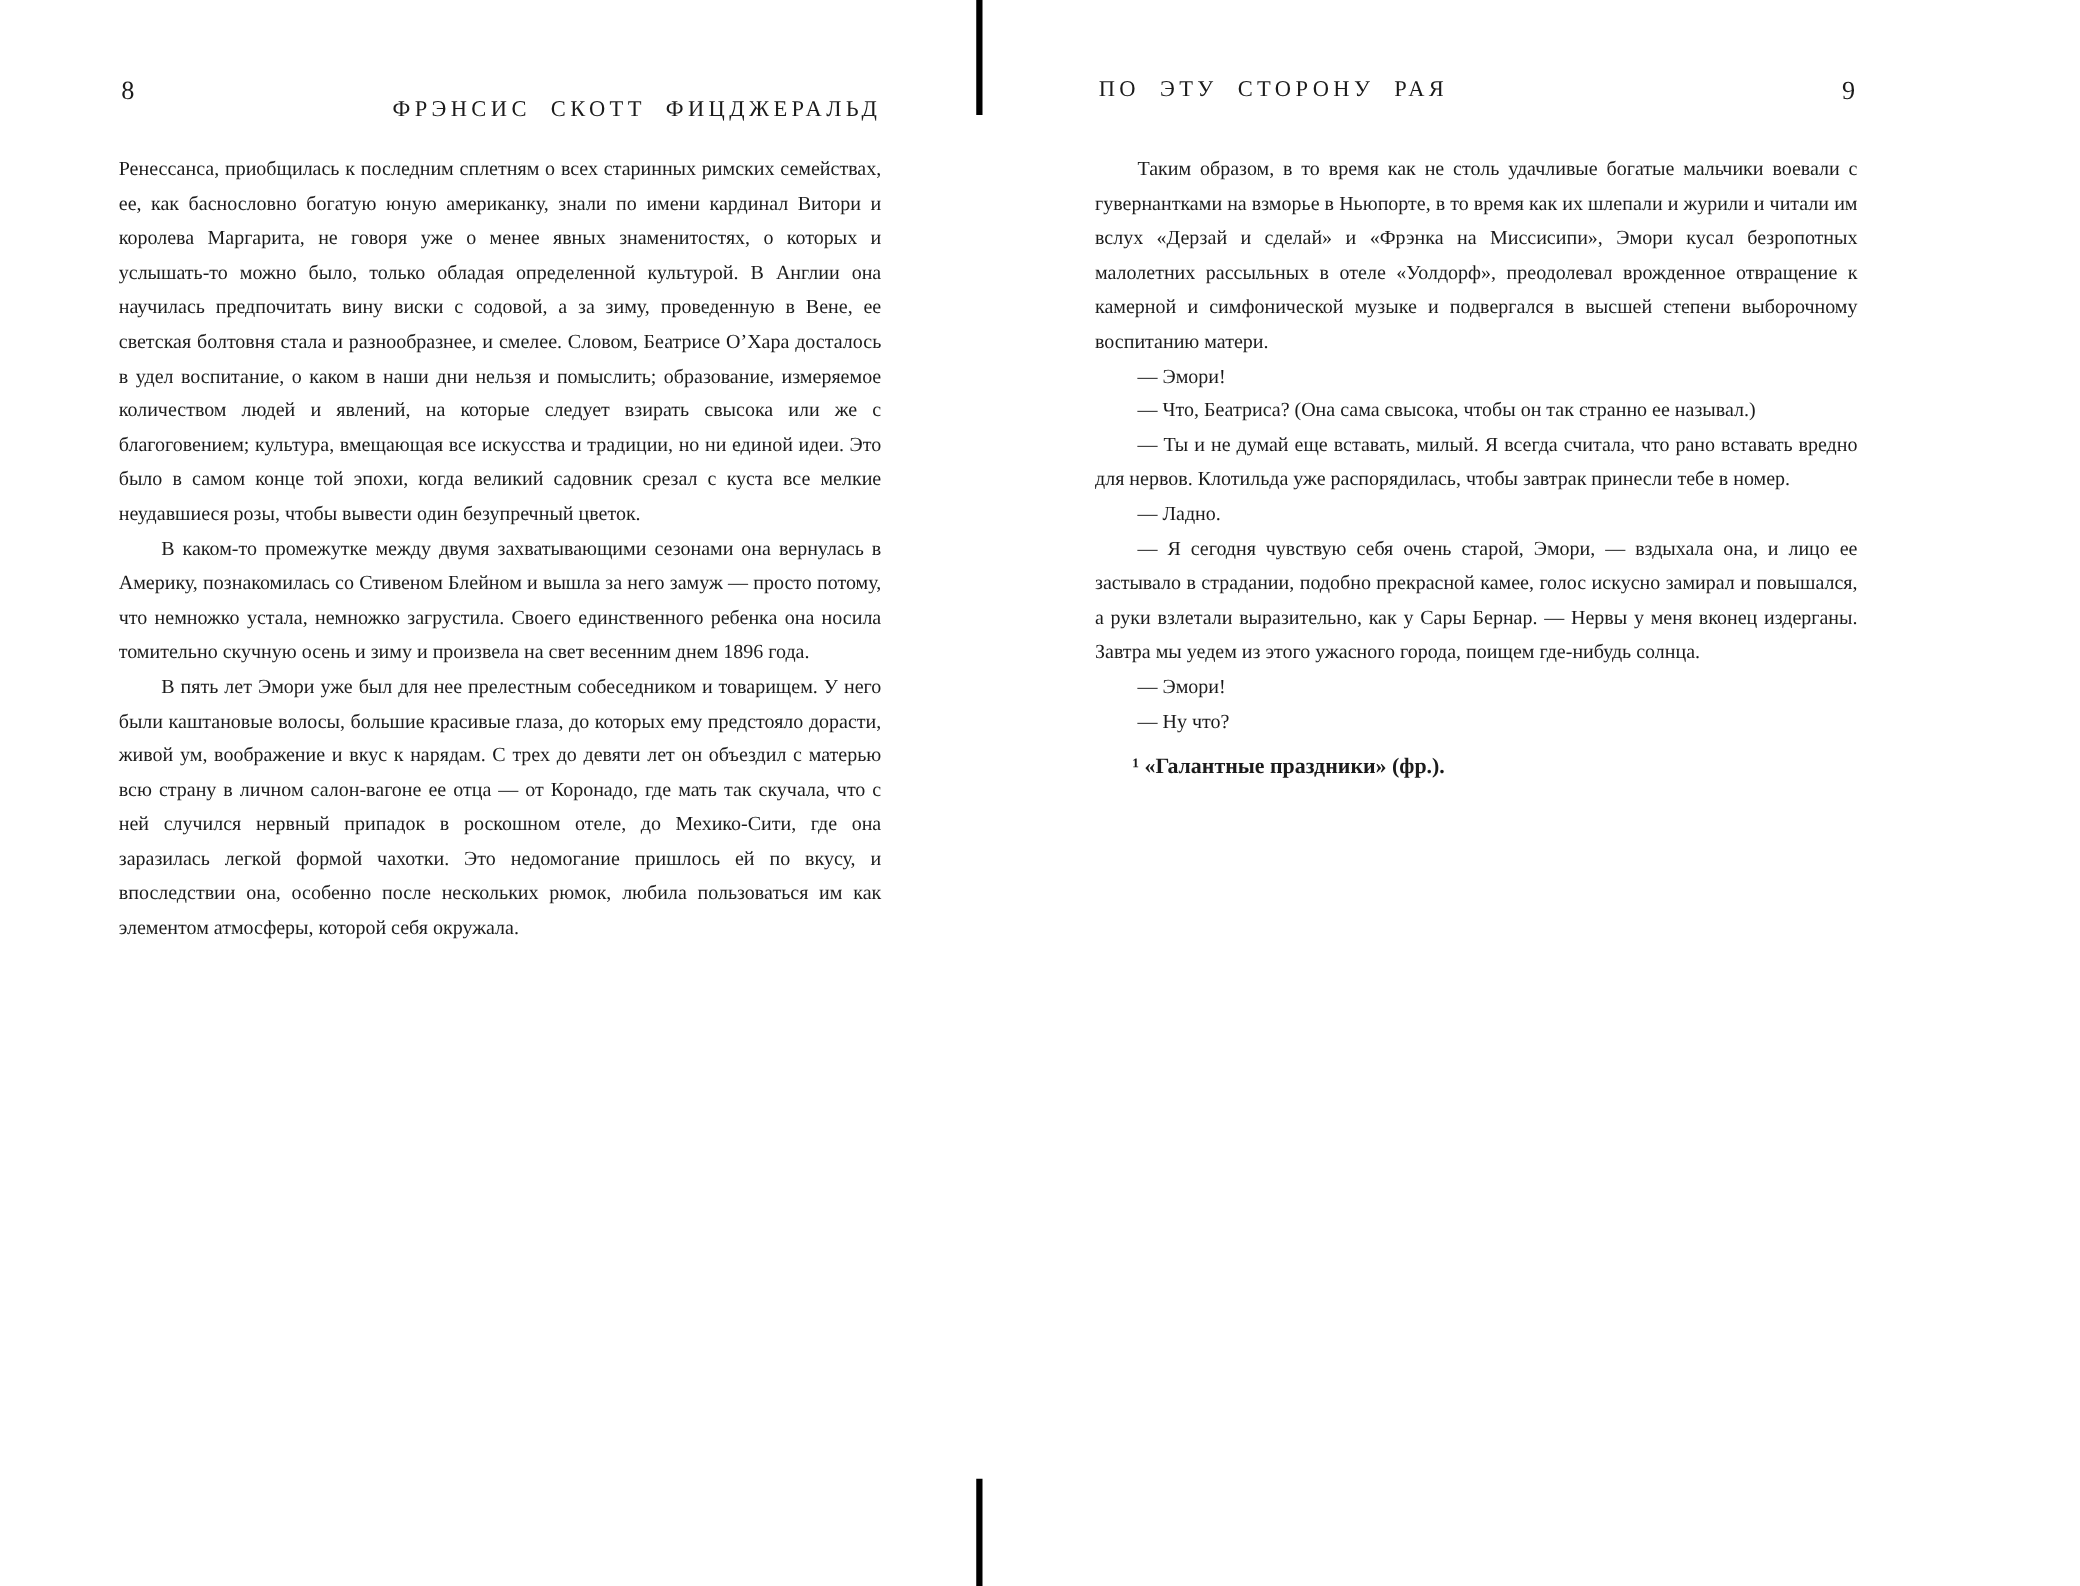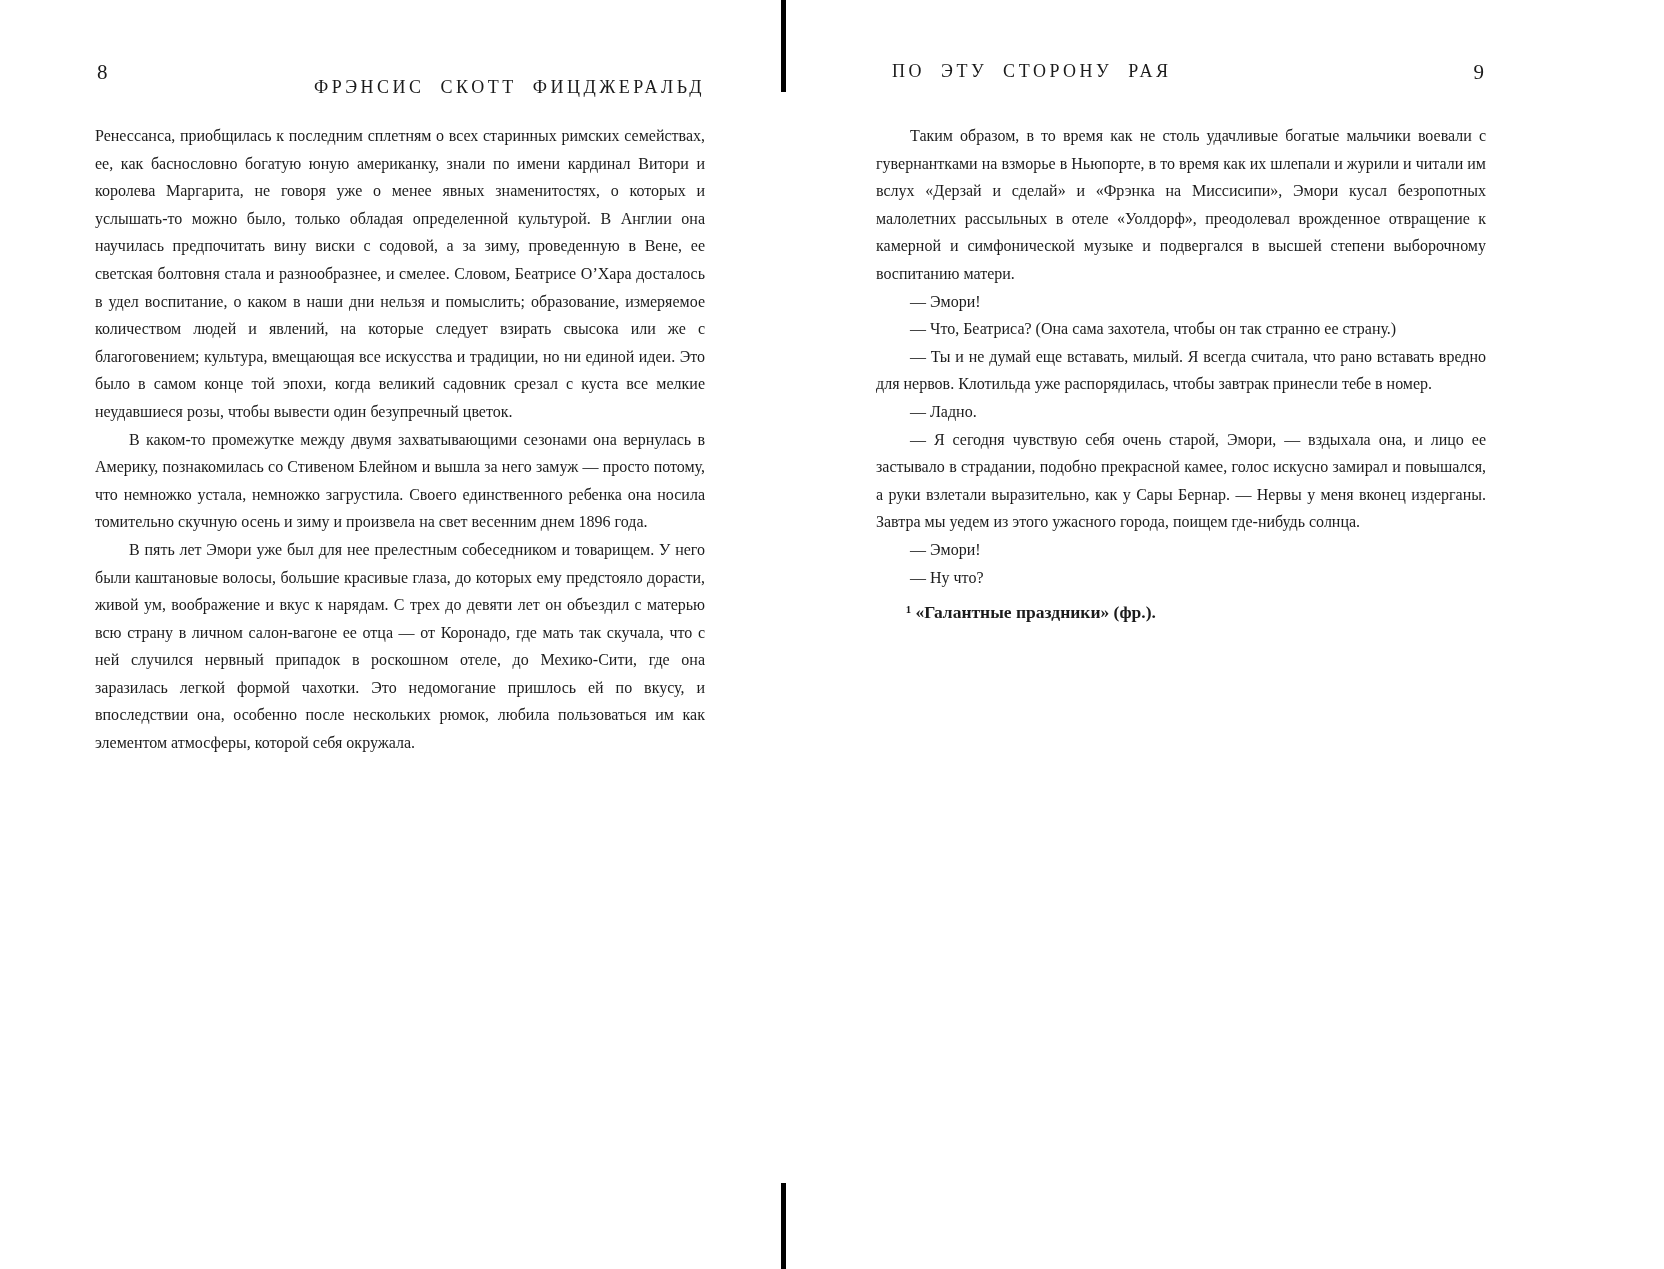--- a/index.html
+++ b/index.html
@@ -43,21 +43,21 @@
   .page-num-right { right: 2px; }
   .running-title {
     position: absolute;
     top: 3px;
     font-size: 18px;
     letter-spacing: 3.5px;
     word-spacing: 8px;
     white-space: nowrap;
   }
   .running-title-left  { right: 0; margin-top: 16px; }   
-  .running-title-right { left: 16px; }
+  .running-title-right { left: 3px; }
 
   .pg-body {
     font-size: 16px;
     line-height: 27.6px;
     text-align: justify;
     hyphens: auto;
     -webkit-hyphens: auto;
   }
   p.para { margin: 0; padding: 0; }
   p.para.indent { text-indent: 34px; }
@@ -92,21 +92,21 @@
   </div>
 
   <div class="page page-right">
     <div class="pg-header">
       <span class="running-title running-title-right">ПО ЭТУ СТОРОНУ РАЯ</span>
       <span class="page-num page-num-right">9</span>
     </div>
     <div class="pg-body" lang="ru">
         <p class="para indent">Таким образом, в то время как не столь удачливые богатые мальчики воевали с гувернантками на взморье в Ньюпорте, в то время как их шлепали и журили и читали им вслух «Дерзай и сделай» и «Фрэнка на Миссисипи», Эмори кусал безропотных малолетних рассыльных в отеле «Уолдорф», преодолевал врожденное отвращение к камерной и симфонической музыке и подвергался в высшей степени выборочному воспитанию матери.</p>
         <p class="para indent">— Эмори!</p>
-        <p class="para indent">— Что, Беатриса? (Она сама захотела, чтобы он так странно ее страну.)</p>
+        <p class="para indent">— Что, Беатриса? (Она сама свысока, чтобы он так странно ее называл.)</p>
         <p class="para indent">— Ты и не думай еще вставать, милый. Я всегда считала, что рано вставать вредно для нервов. Клотильда уже распорядилась, чтобы завтрак принесли тебе в номер.</p>
         <p class="para indent">— Ладно.</p>
         <p class="para indent">— Я сегодня чувствую себя очень старой, Эмори, — вздыхала она, и лицо ее застывало в страдании, подобно прекрасной камее, голос искусно замирал и повышался, а руки взлетали выразительно, как у Сары Бернар. — Нервы у меня вконец издерганы. Завтра мы уедем из этого ужасного города, поищем где-нибудь солнца.</p>
         <p class="para indent">— Эмори!</p>
         <p class="para indent">— Ну что?</p>
       </div>
     <div class="footnote">¹ «Галантные праздники» (фр.).</div>
   </div>
 
 </div>

